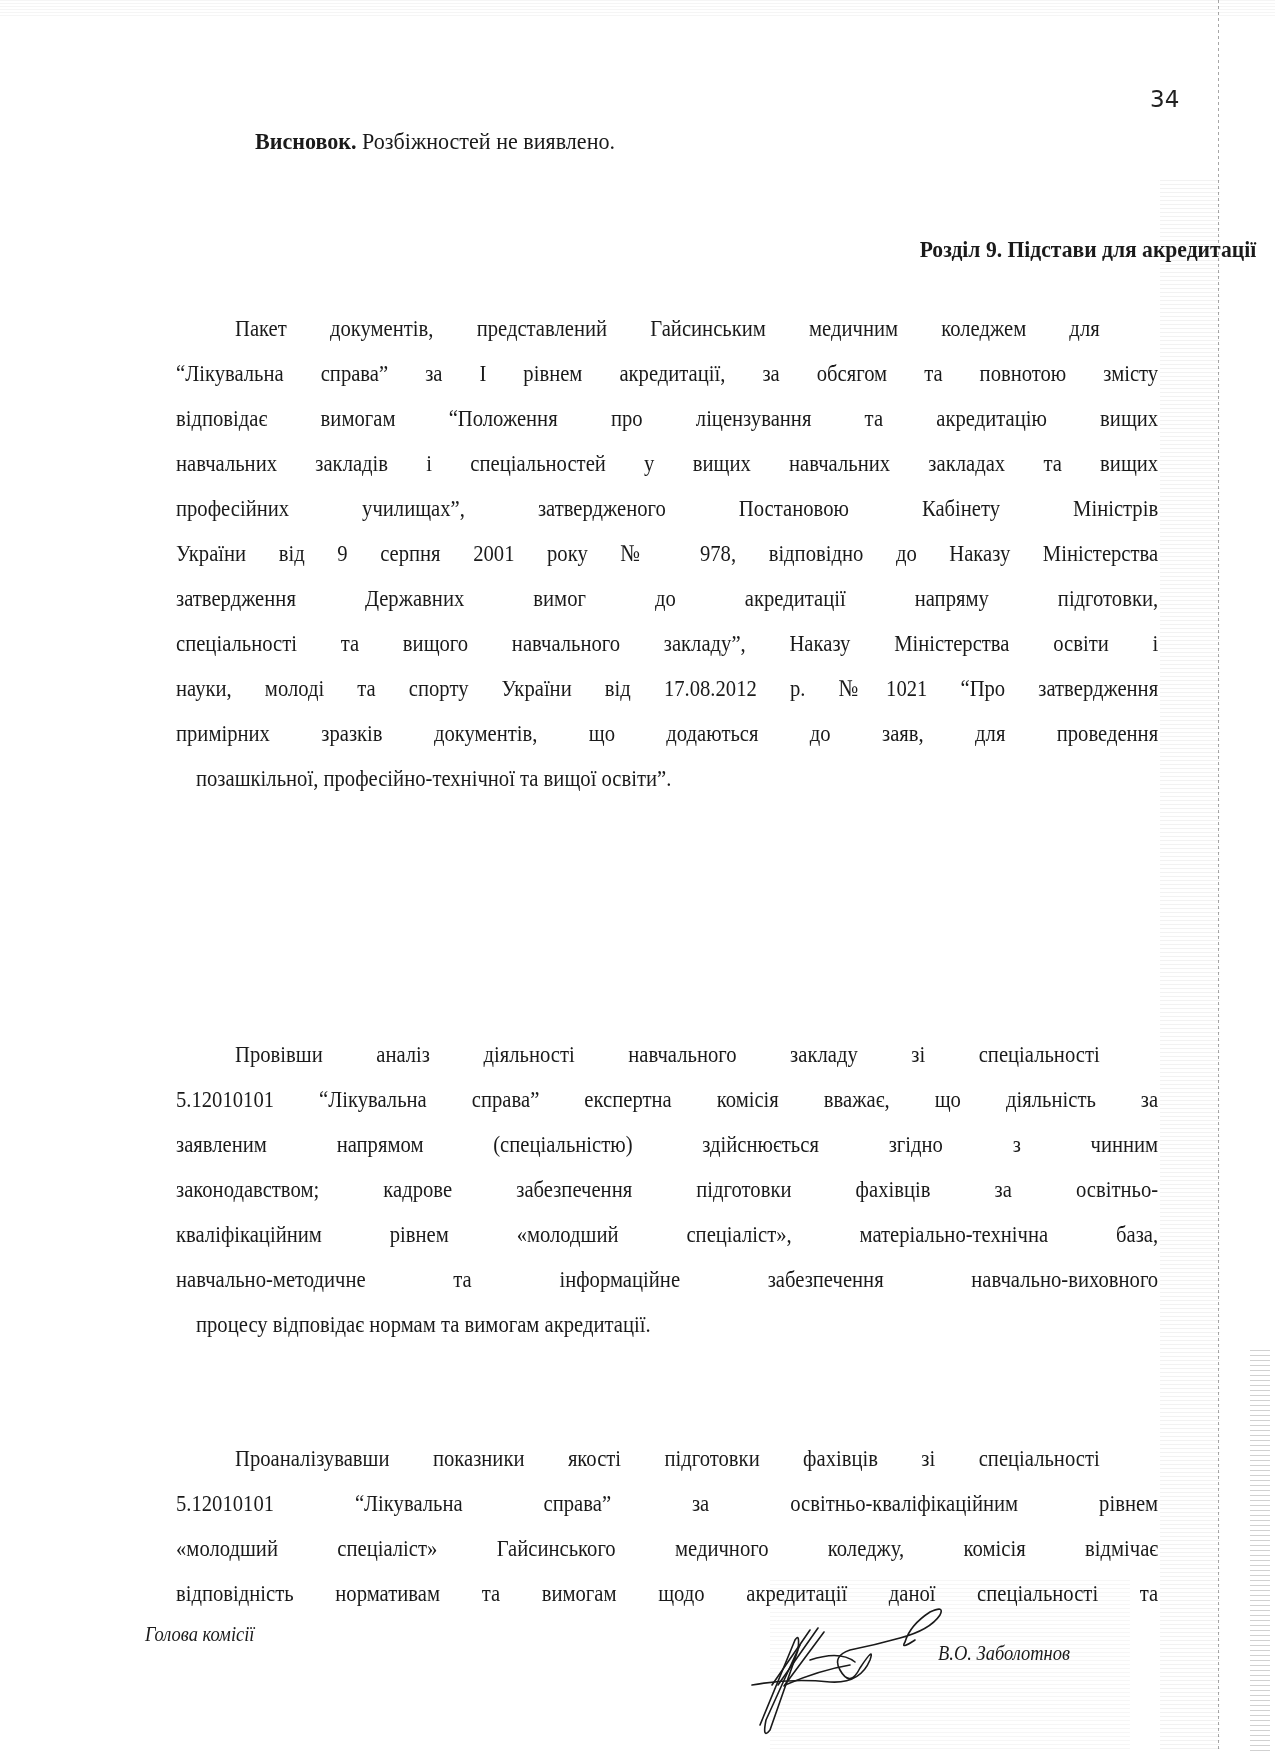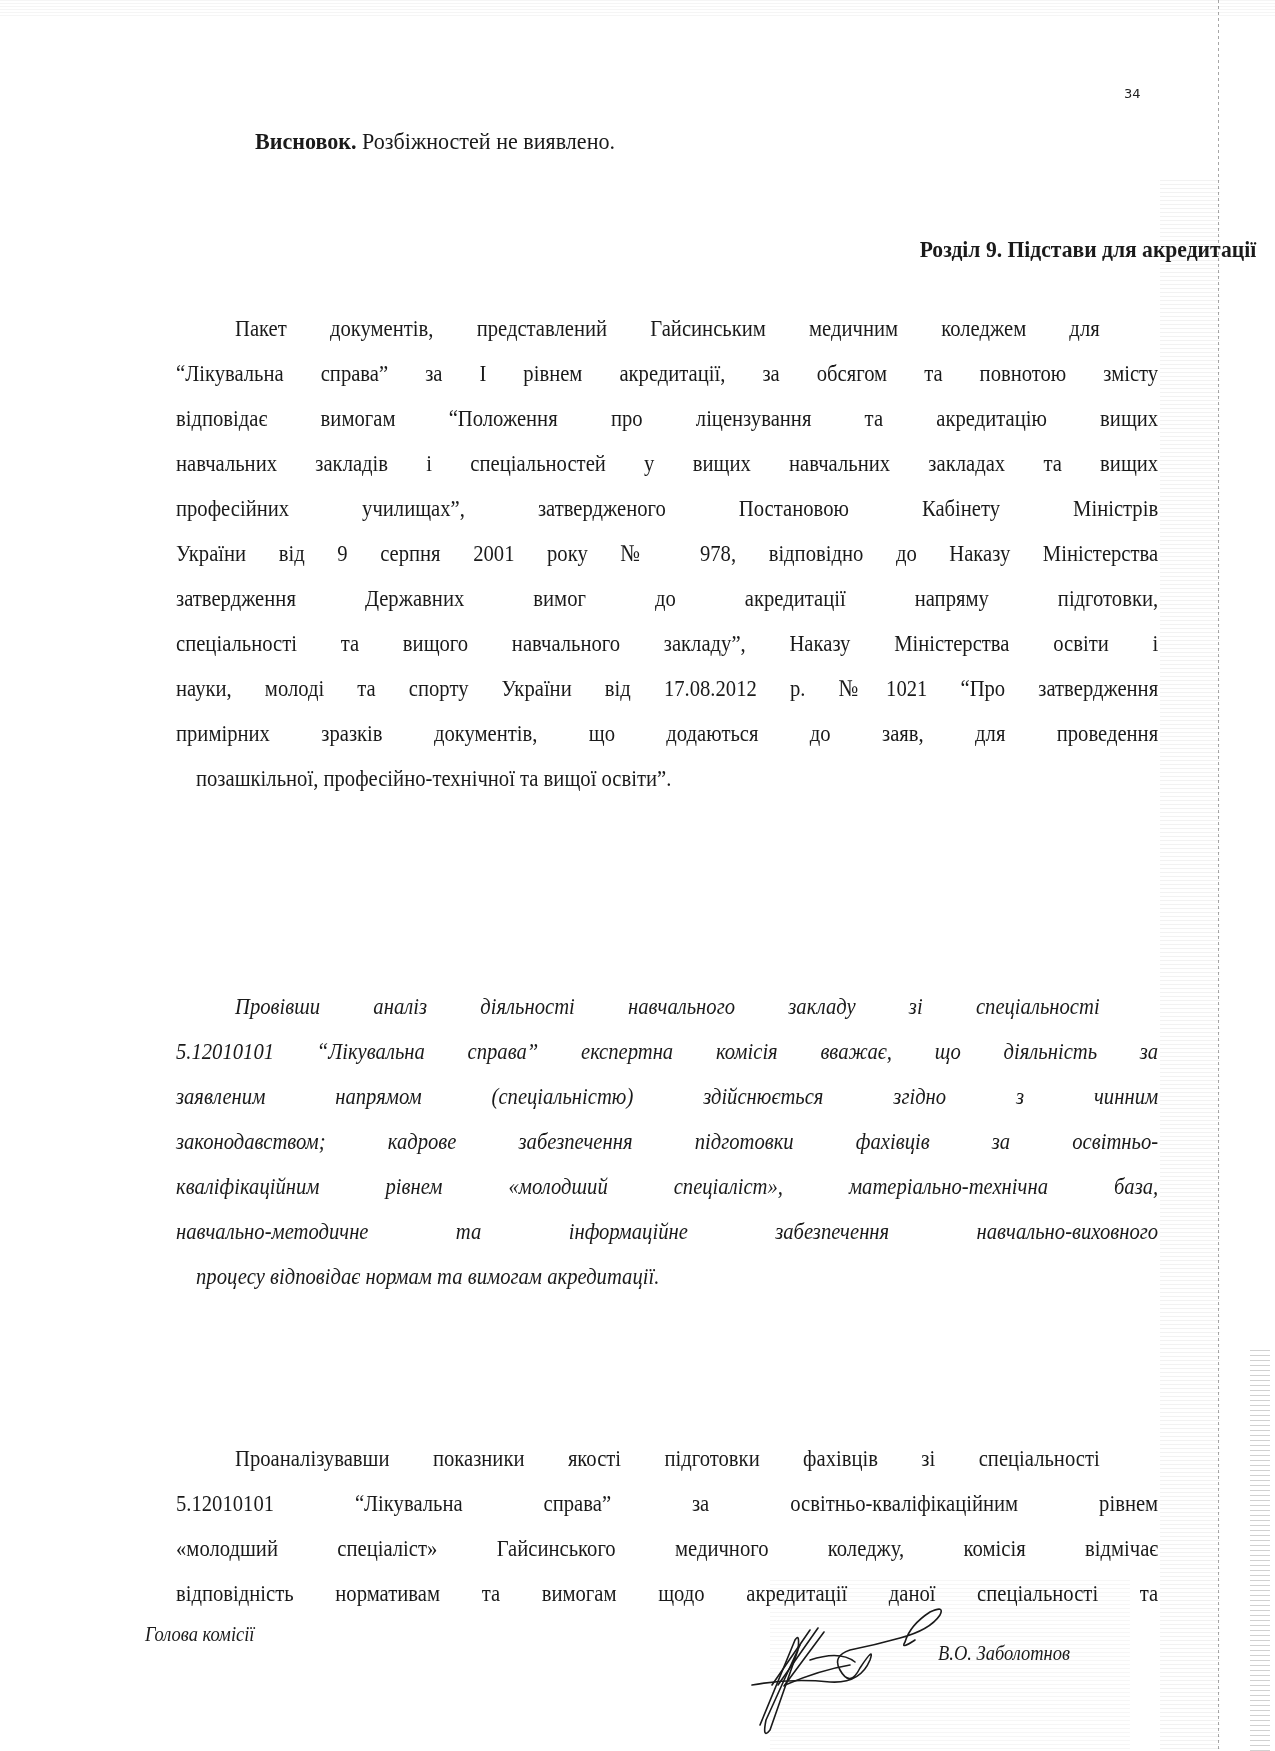--- a/index.html
+++ b/index.html
@@ -49,23 +49,23 @@
     }
     .sig-hatch {
       position: absolute;
       left: 770px; top: 1580px;
       width: 360px; height: 171px;
       background: repeating-linear-gradient(to bottom, rgba(0,0,0,0.035) 0px, rgba(0,0,0,0.035) 1px, transparent 1px, transparent 4px);
     }
 
     .page-number {
       position: absolute;
-      left: 1124px; top: 86px;
+      left: 1150px; top: 86px;
       font-family: "DejaVu Sans", "Liberation Sans", sans-serif;
-      font-size: 13px;
+      font-size: 23px;
       color: #222;
     }
     .conclusion {
       position: absolute;
       left: 255px; top: 128px;
       font-size: 24px;
       transform: scaleX(0.92);
       transform-origin: left top;
       white-space: nowrap;
     }
@@ -108,21 +108,21 @@
       width: 116.3%;
       text-align: justify;
       text-align-last: justify;
       white-space: normal;
       word-spacing: 0;
     }
     .line.last .line-inner { text-align-last: left; }
     .line.indent .line-inner { width: calc(116.3% - 68px); }
 
     #para1 { top: 306px; }
-    #para2 { top: 984px; font-style: italic; }
+    #para2 { top: 1032px; }
     #para3 { top: 1436px; }
 
     .footer-left {
       position: absolute;
       left: 145px; top: 1622px;
       font-size: 21px;
       font-style: italic;
       transform: scaleX(0.88);
       transform-origin: left top;
       white-space: nowrap;

